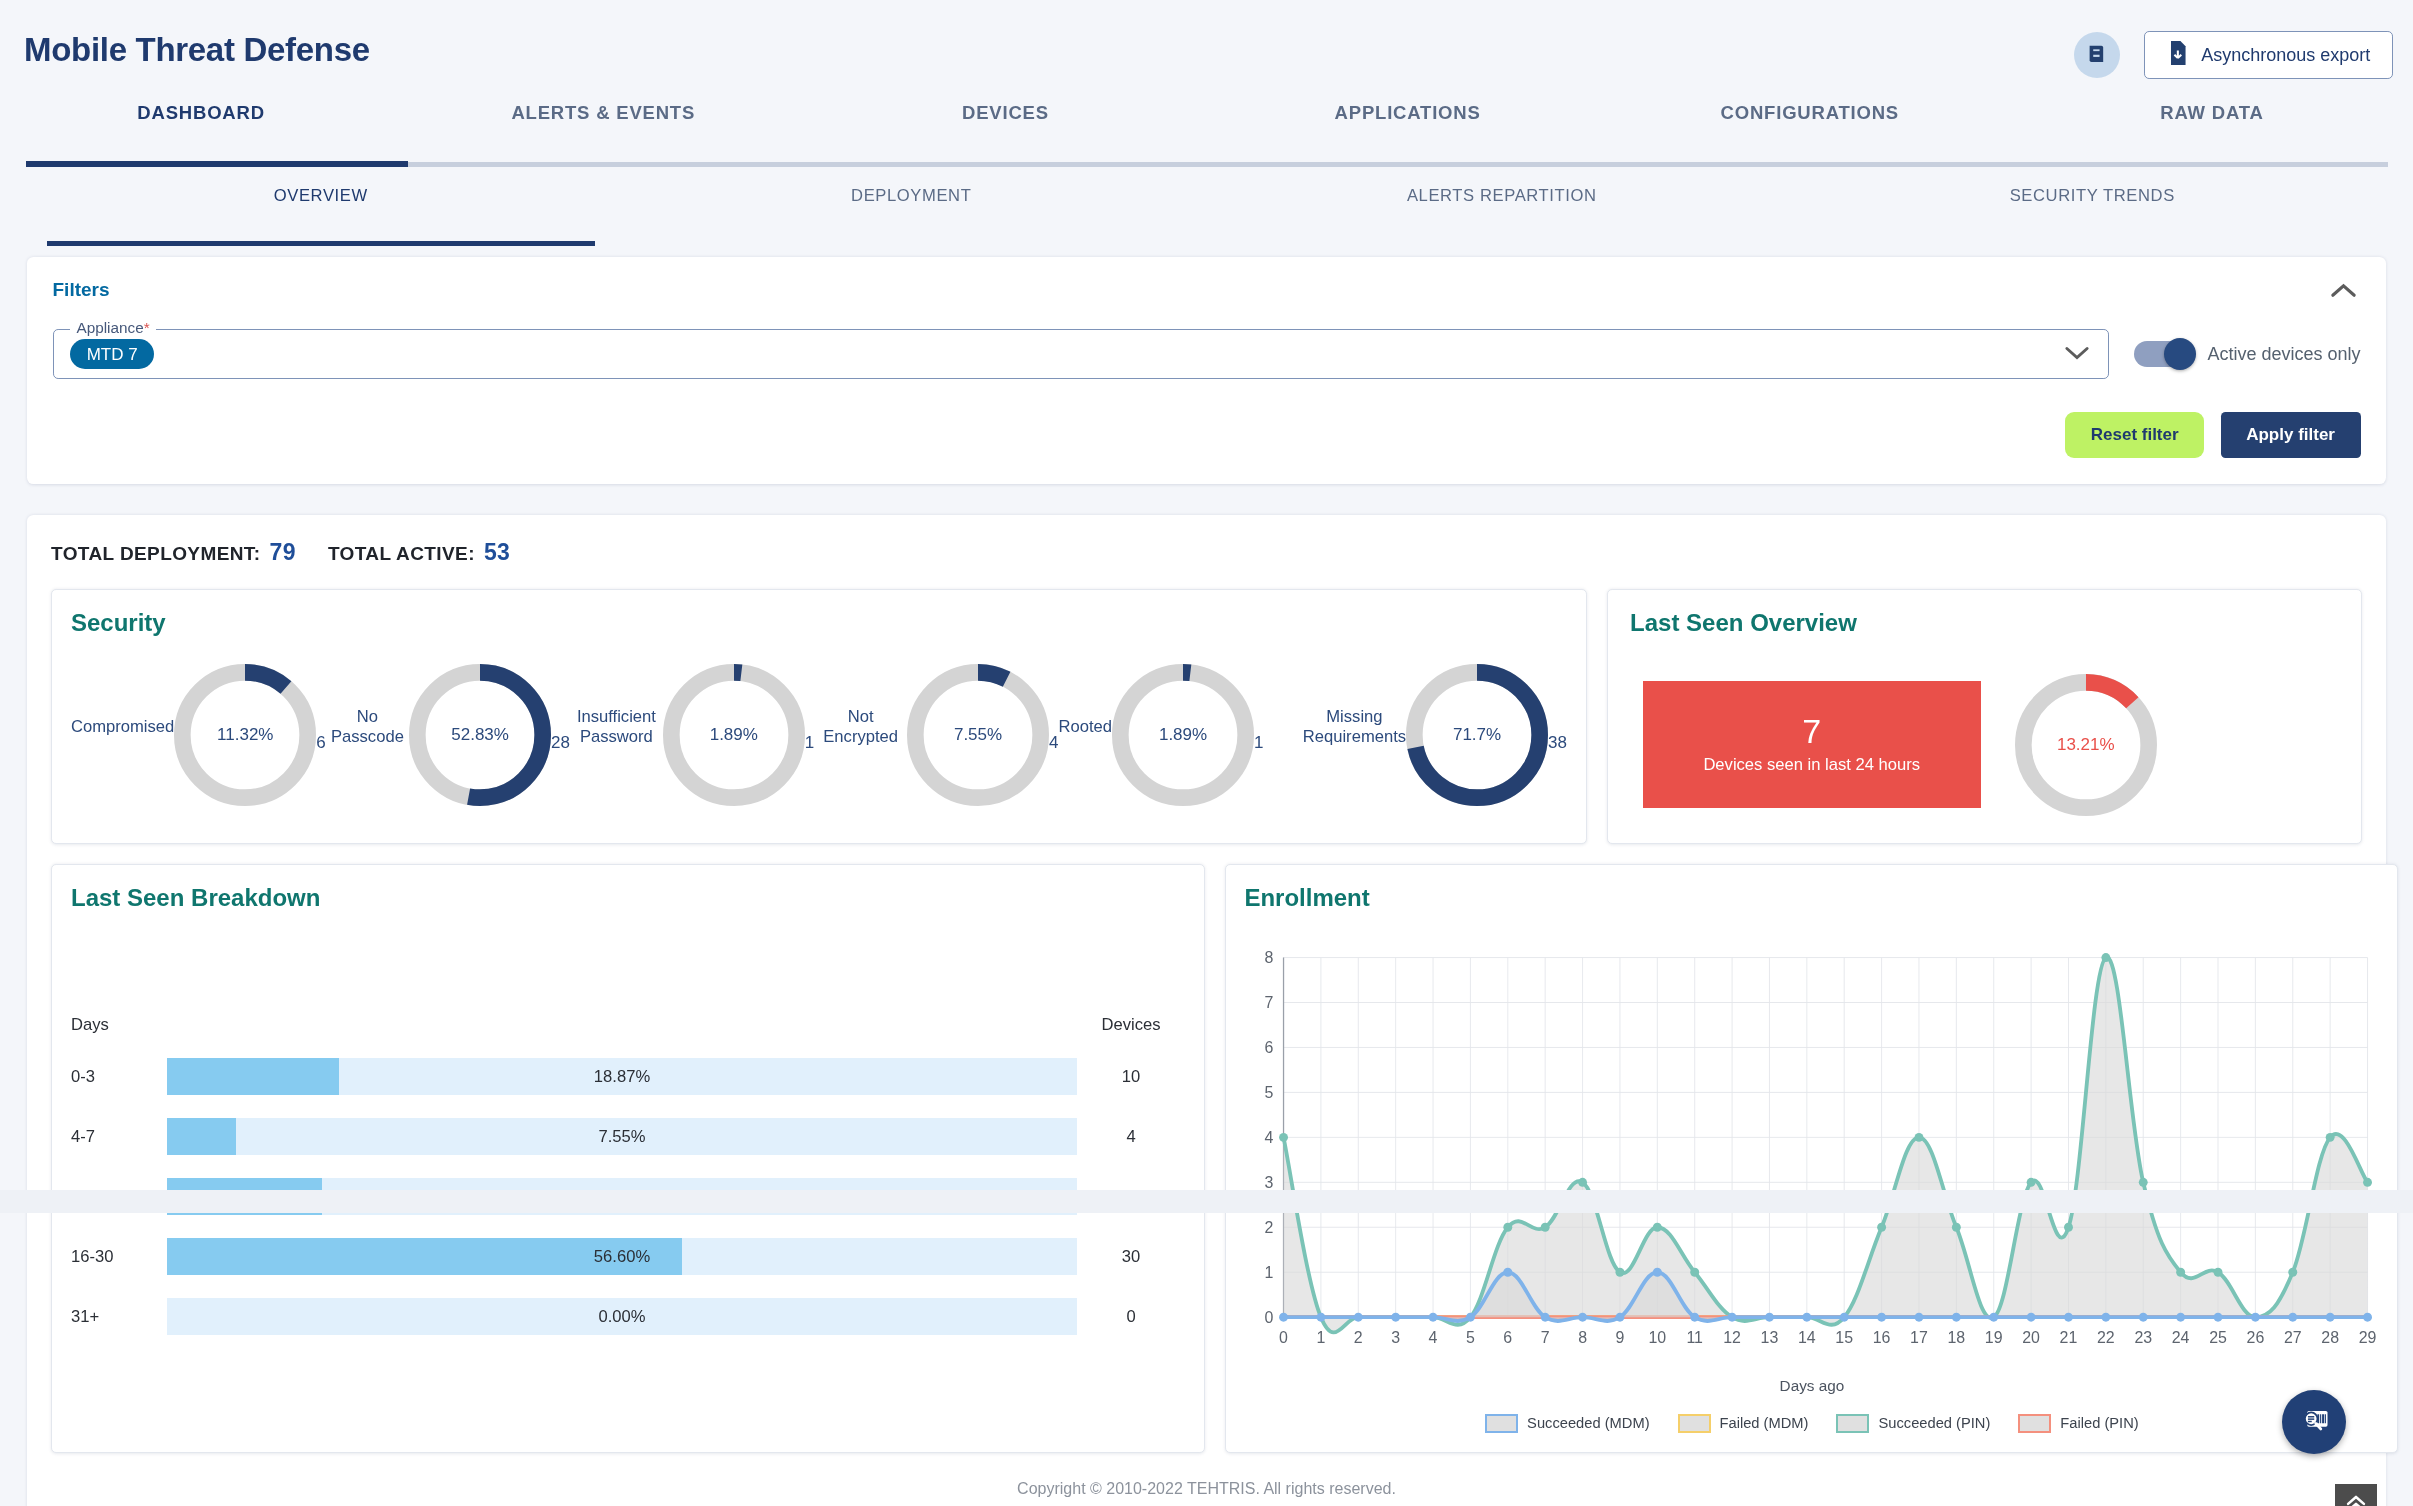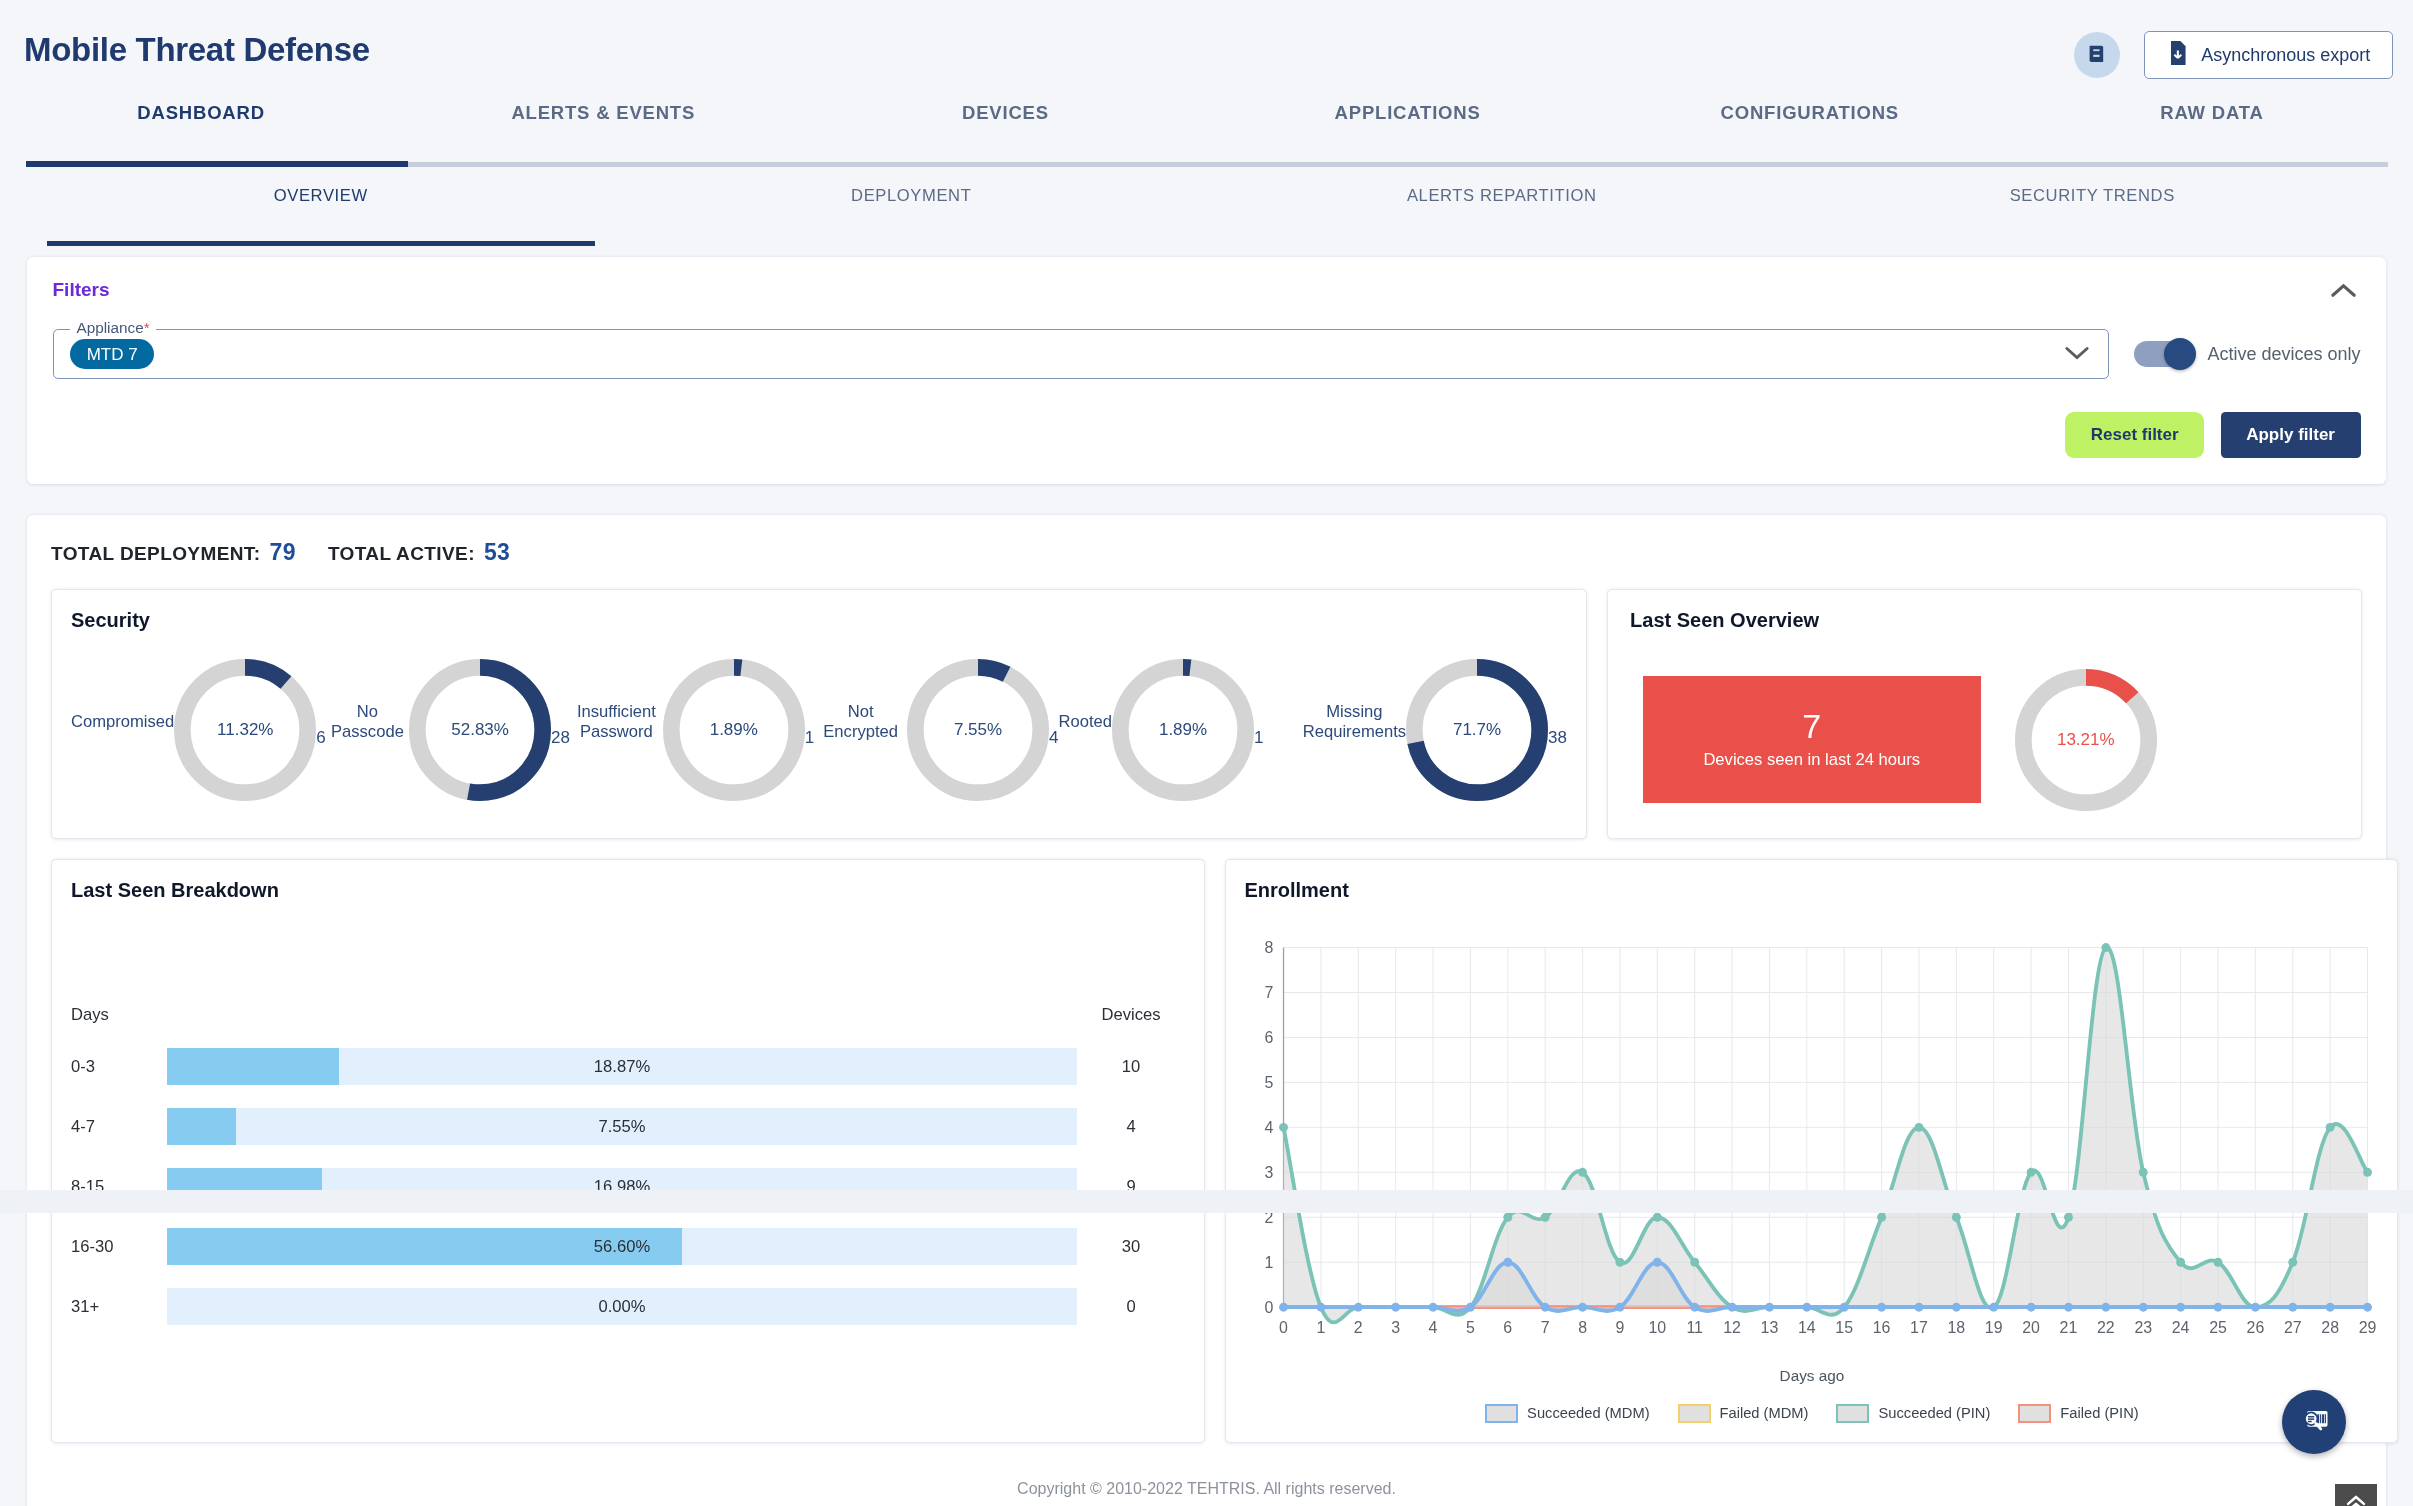--- a/index.html
+++ b/index.html
@@ -55,21 +55,21 @@
   }
   .sub-tab.active { color: #1f3a6e; }
   .sub-tab.active:after {
     content: ""; position: absolute; left: 50%; transform: translateX(-50%);
     bottom: -5.1px; width: 548px; height: 5.1px; background: #1f3a6e;
   }
 
   
   .card { background: #fff; border-radius: 6.4px; box-shadow: 0 0.6px 3.2px rgba(30,50,90,.13); }
   .filters-card { margin: 16.6px 27px 0 27px; padding: 21.7px 25.5px 25.5px 25.5px; position: relative; }
-  .filters-title { font-size: 19px; font-weight: bold; color: #6d28d9; }
+  .filters-title { font-size: 19px; font-weight: bold; color: #0369a1; }
   .chevron-up-btn { position: absolute; right: 28px; top: 24px; cursor: pointer; }
   .filter-row { display: flex; align-items: center; margin-top: 28px; gap: 25.5px; }
   .appliance-field {
     position: relative; flex: 1 1 auto;
     height: 50px; border: 1.3px solid #7e93b8; border-radius: 5.1px; background: #fff;
     display: flex; align-items: center; padding: 0 16.6px;
   }
   .appliance-legend {
     position: absolute; top: -10.8px; left: 16.6px; background: #fff; padding: 0 6.4px;
     font-size: 15.3px; color: #46587a;
@@ -104,21 +104,21 @@
     display: flex; gap: 9px; align-items: baseline;
   }
   .totals .num { color: #1f4e99; font-size: 23px; }
   .totals .gap { width: 14px; }
 
   .row-panels { display: flex; gap: 20.4px; margin-top: 23px; align-items: stretch; }
   .panel {
     background: #fff; border: 0.6px solid #e3e7ee; border-radius: 5.1px;
     box-shadow: 0 0.6px 3.2px rgba(30,50,90,.10);
   }
-  .panel-title { font-size: 20px; font-weight: bold; color: #0f172a; }
+  .panel-title { font-size: 24px; font-weight: bold; color: #0f766e; }
 
   
   .security-panel { flex: 0 0 1536px; padding: 19px 19px 27px 19px; }
   .donut-row { display: flex; margin-top: 27px; }
   .donut-cell { flex: 1 1 0; display: flex; align-items: center; }
   .donut-label { font-size: 16.6px; color: #2c4a7c; margin-bottom: 15.3px; text-align: center; }
   .donut-count { font-size: 17px; color: #2c4a7c; margin-top: 16.6px; }
   .donut { position: relative; width: 142px; height: 142px; }
   .donut svg { display: block; }
   .donut .pct {

